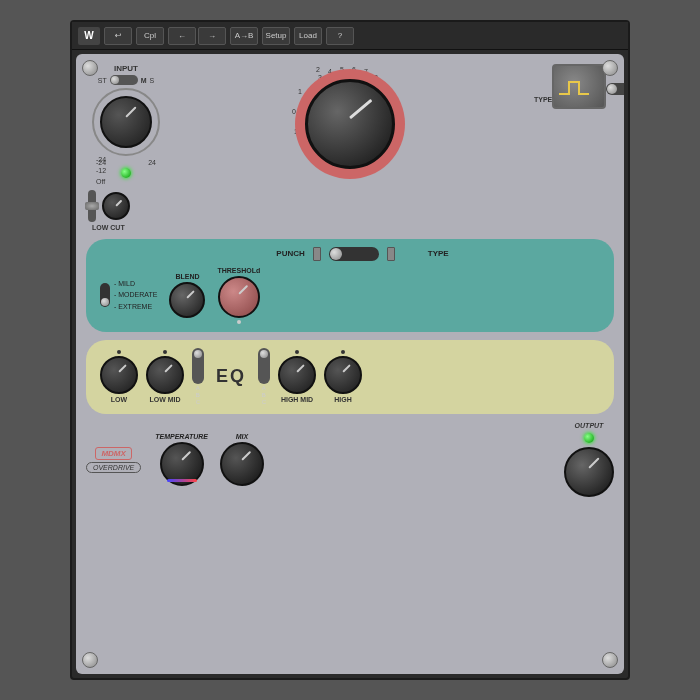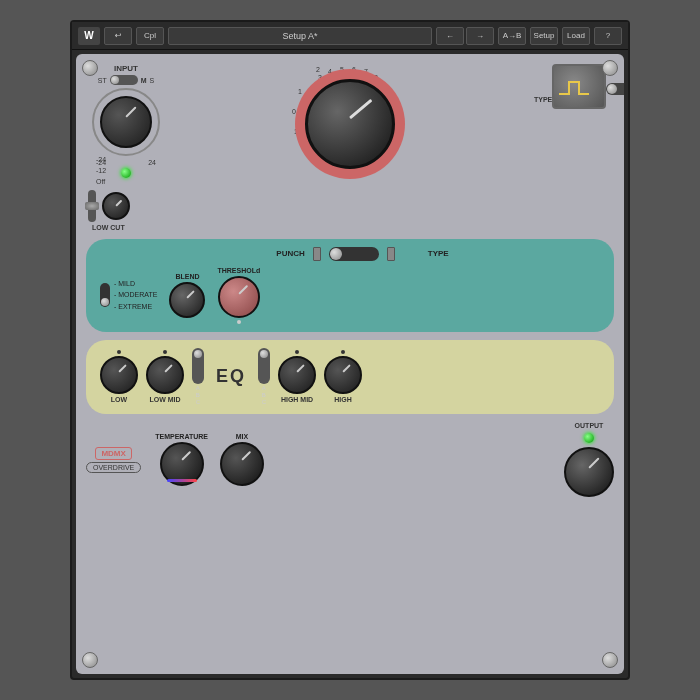--- a/index.html
+++ b/index.html
@@ -313,20 +313,21 @@
     .abc-text {
       font-size: 6px; color: #ccc; line-height: 1.2;
     }
 
     
     .bottom-section {
       display: flex;
       gap: 14px;
       margin-top: 8px;
       align-items: center;
+      font-style: italic;
     }
     .mdmx-badge {
       display: flex; flex-direction: column; align-items: center; gap: 2px;
     }
     .mdmx-box {
       border: 1px solid #c66;
       border-radius: 3px;
       padding: 1px 5px;
       font-size: 8px; color: #c66; font-weight: bold;
     }
@@ -387,21 +388,20 @@
 <body>
 
 <div class="plugin-window">
 
   <div class="top-bar">
     <div class="top-bar-icon">
       <span style="font-weight:bold;font-size:10px;color:#fff;">W</span>
     </div>
     <div class="top-bar-btn">↩</div>
     <div class="top-bar-btn">Cpl</div>
-    <div class="top-bar-title">Setup A*</div>
     <div class="top-bar-arrows">
       <div class="top-bar-btn">←</div>
       <div class="top-bar-btn">→</div>
     </div>
     <div class="top-bar-btn">A→B</div>
     <div class="top-bar-btn">Setup</div>
     <div class="top-bar-btn">Load</div>
     <div class="top-bar-btn">?</div>
   </div>
 

